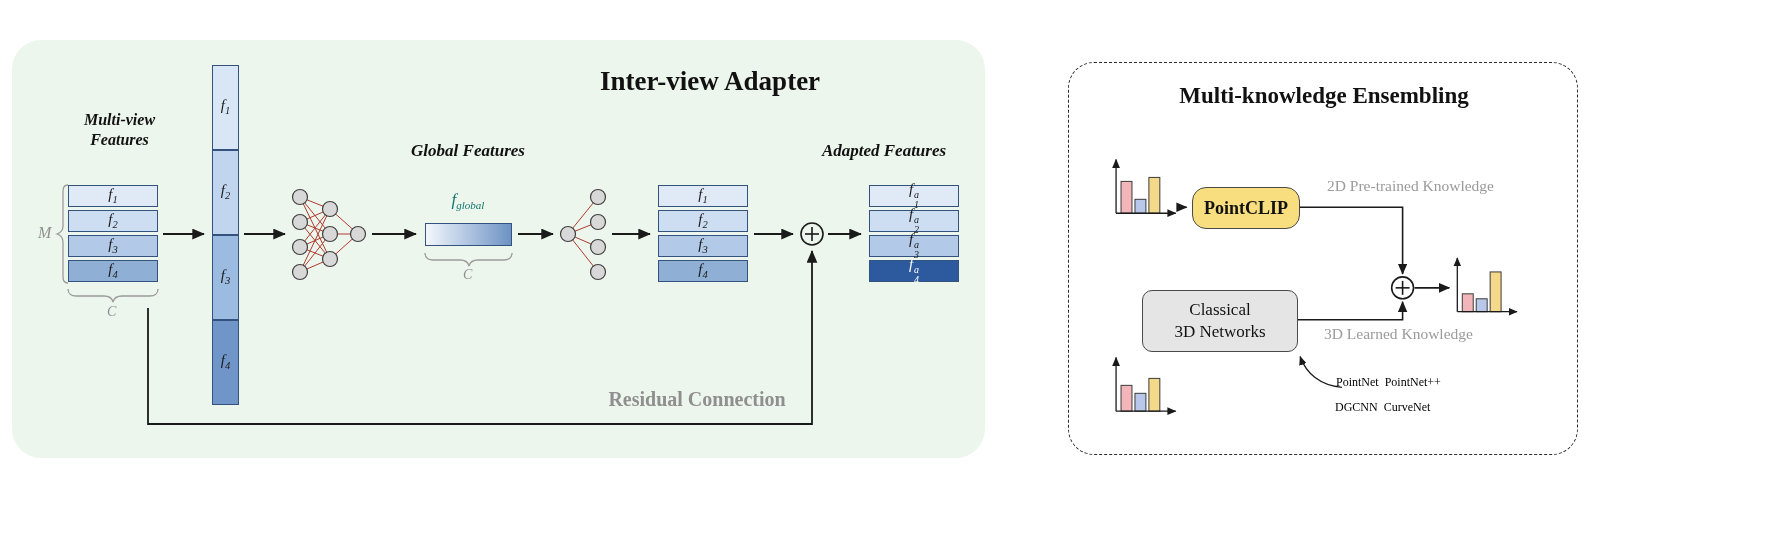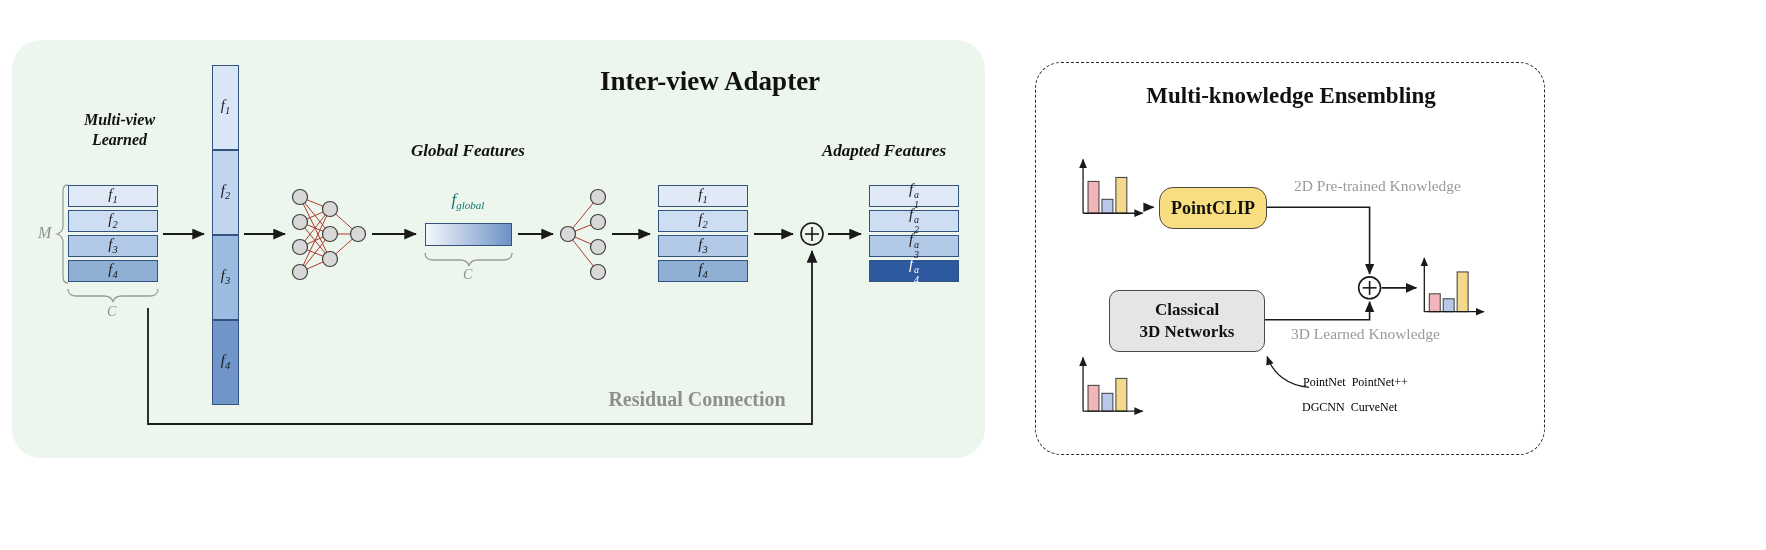--- a/index.html
+++ b/index.html
@@ -9,40 +9,40 @@
     --col_blue_3:#9cbbe0; --col_blue_4:#7096c9; --global_grad_left:#f3f7fc; --global_grad_right:#6d92c4;
     --gray_label:#8f8f8f; --bar_pink:#f2b6ba; --bar_blue:#b9c7ea; --bar_yellow:#f5d98b;
     --pointclip_yellow:#f8de7e; --classical_gray:#e5e5e5;
   }
   *{box-sizing:border-box;margin:0;padding:0}
   body{width:1766px;height:550px;background:#fff;font-family:"Liberation Serif",serif;color:#1a1a1a}
   .canvas{position:relative;width:1766px;height:550px;background:#fff;overflow:hidden}
   .abs{position:absolute}
   .layer{position:absolute;left:0;top:0;width:100%;height:100%}
   .panel-left{position:absolute;left:12px;top:40px;width:973px;height:418px;background:var(--panel_green);border-radius:29px}
-  .panel-right{position:absolute;left:1035px;top:62px;width:510px;height:393px;background:#fff;border:1.6px dashed #2b2b2b;border-radius:26px}
+  .panel-right{position:absolute;left:1068px;top:62px;width:510px;height:393px;background:#fff;border:1.6px dashed #2b2b2b;border-radius:26px}
   .title-left{font-size:27px;font-weight:bold;text-align:center;color:#111}
   .title-right{font-size:23px;font-weight:bold;text-align:center;color:#111}
   .lbl-italic{font-style:italic;font-weight:bold;font-size:16px;text-align:center;color:#111;line-height:1.25}
   .gray-math{font-style:italic;font-size:16px;color:var(--gray_label)}
   .gray-math.small{font-size:14px}
   .fbox{position:absolute;width:90px;height:22px;border:1px solid var(--box_border_blue);display:flex;align-items:center;justify-content:center}
   .r1{background:var(--row_blue_1)} .r2{background:var(--row_blue_2)} .r3{background:var(--row_blue_3)}
   .r4{background:var(--row_blue_4)} .r4d{background:var(--row_blue_dark);color:#fff}
   .cseg{position:absolute;width:27px;height:85px;border:1px solid var(--box_border_blue);display:flex;align-items:center;justify-content:center}
   .c1{background:var(--col_blue_1)} .c2{background:var(--col_blue_2)} .c3{background:var(--col_blue_3)} .c4{background:var(--col_blue_4)}
   .math{font-style:italic;font-size:15px;line-height:1}
   .math sub{font-size:10.5px}
   .ss{display:inline-flex;flex-direction:column;align-items:flex-start;font-size:10px;line-height:1;vertical-align:-4px;margin-left:1px;font-style:italic}
   .fglobal{font-style:italic;font-size:17px;text-align:center;color:#0f766e}
   .fglobal sub{font-size:11px}
   .gbox{position:absolute;width:87px;height:23px;border:1px solid var(--box_border_blue);background:linear-gradient(to right,var(--global_grad_left),var(--global_grad_right))}
   .residual-label{font-size:20px;font-weight:bold;color:var(--gray_label);text-align:center}
   .pclip{display:flex;align-items:center;justify-content:center;background:var(--pointclip_yellow);border:1.5px solid #4a4a4a;border-radius:14px;font-size:18px;font-weight:bold;color:#111}
-  .cls3d{display:flex;flex-direction:column;align-items:center;justify-content:center;background:var(--classical_gray);border:1.5px solid #4a4a4a;border-radius:10px;font-size:17px;font-weight:bold;line-height:1.3;color:#111}
+  .cls3d{display:flex;flex-direction:column;align-items:center;justify-content:center;background:var(--classical_gray);border:1.5px solid #4a4a4a;border-radius:10px;font-size:17px;font-weight:normal;line-height:1.3;color:#111}
   .gray-serif{font-size:15.5px;color:#9a9a9a;}
   .nets{font-size:12px;color:#000000;white-space:pre}
   .bp{fill:var(--bar_pink);stroke:#3a3a3a;stroke-width:1}
   .bb{fill:var(--bar_blue);stroke:#3a3a3a;stroke-width:1}
   .by{fill:var(--bar_yellow);stroke:#3a3a3a;stroke-width:1}
 </style>
 </head>
 <body>
 
 <div class="canvas">
@@ -107,21 +107,21 @@
           <circle cx="586" cy="207" r="7.5"></circle>
             <circle cx="586" cy="232" r="7.5"></circle>
         </g>
       </g>
     </svg>
 
     <div class="title-left abs" style="left:498px;top:26px;width:400px">Inter-view Adapter</div>
 
     <div class="lbl-italic abs" style="left:25px;top:70px;width:165px">
       <div>Multi-view</div>
-      <div>Learned</div>
+      <div>Features</div>
     </div>
 
     <div class="gray-math abs" style="left:26px;top:184px">M</div>
     <div class="gray-math small abs" style="left:95px;top:264px">C</div>
 
     <div class="fbox r1" style="left:56px;top:145px">
       <span class="math"><span>f</span><sub>1</sub></span>
       </div>
     <div class="fbox r2" style="left:56px;top:170px">
       <span class="math"><span>f</span><sub>2</sub></span>

